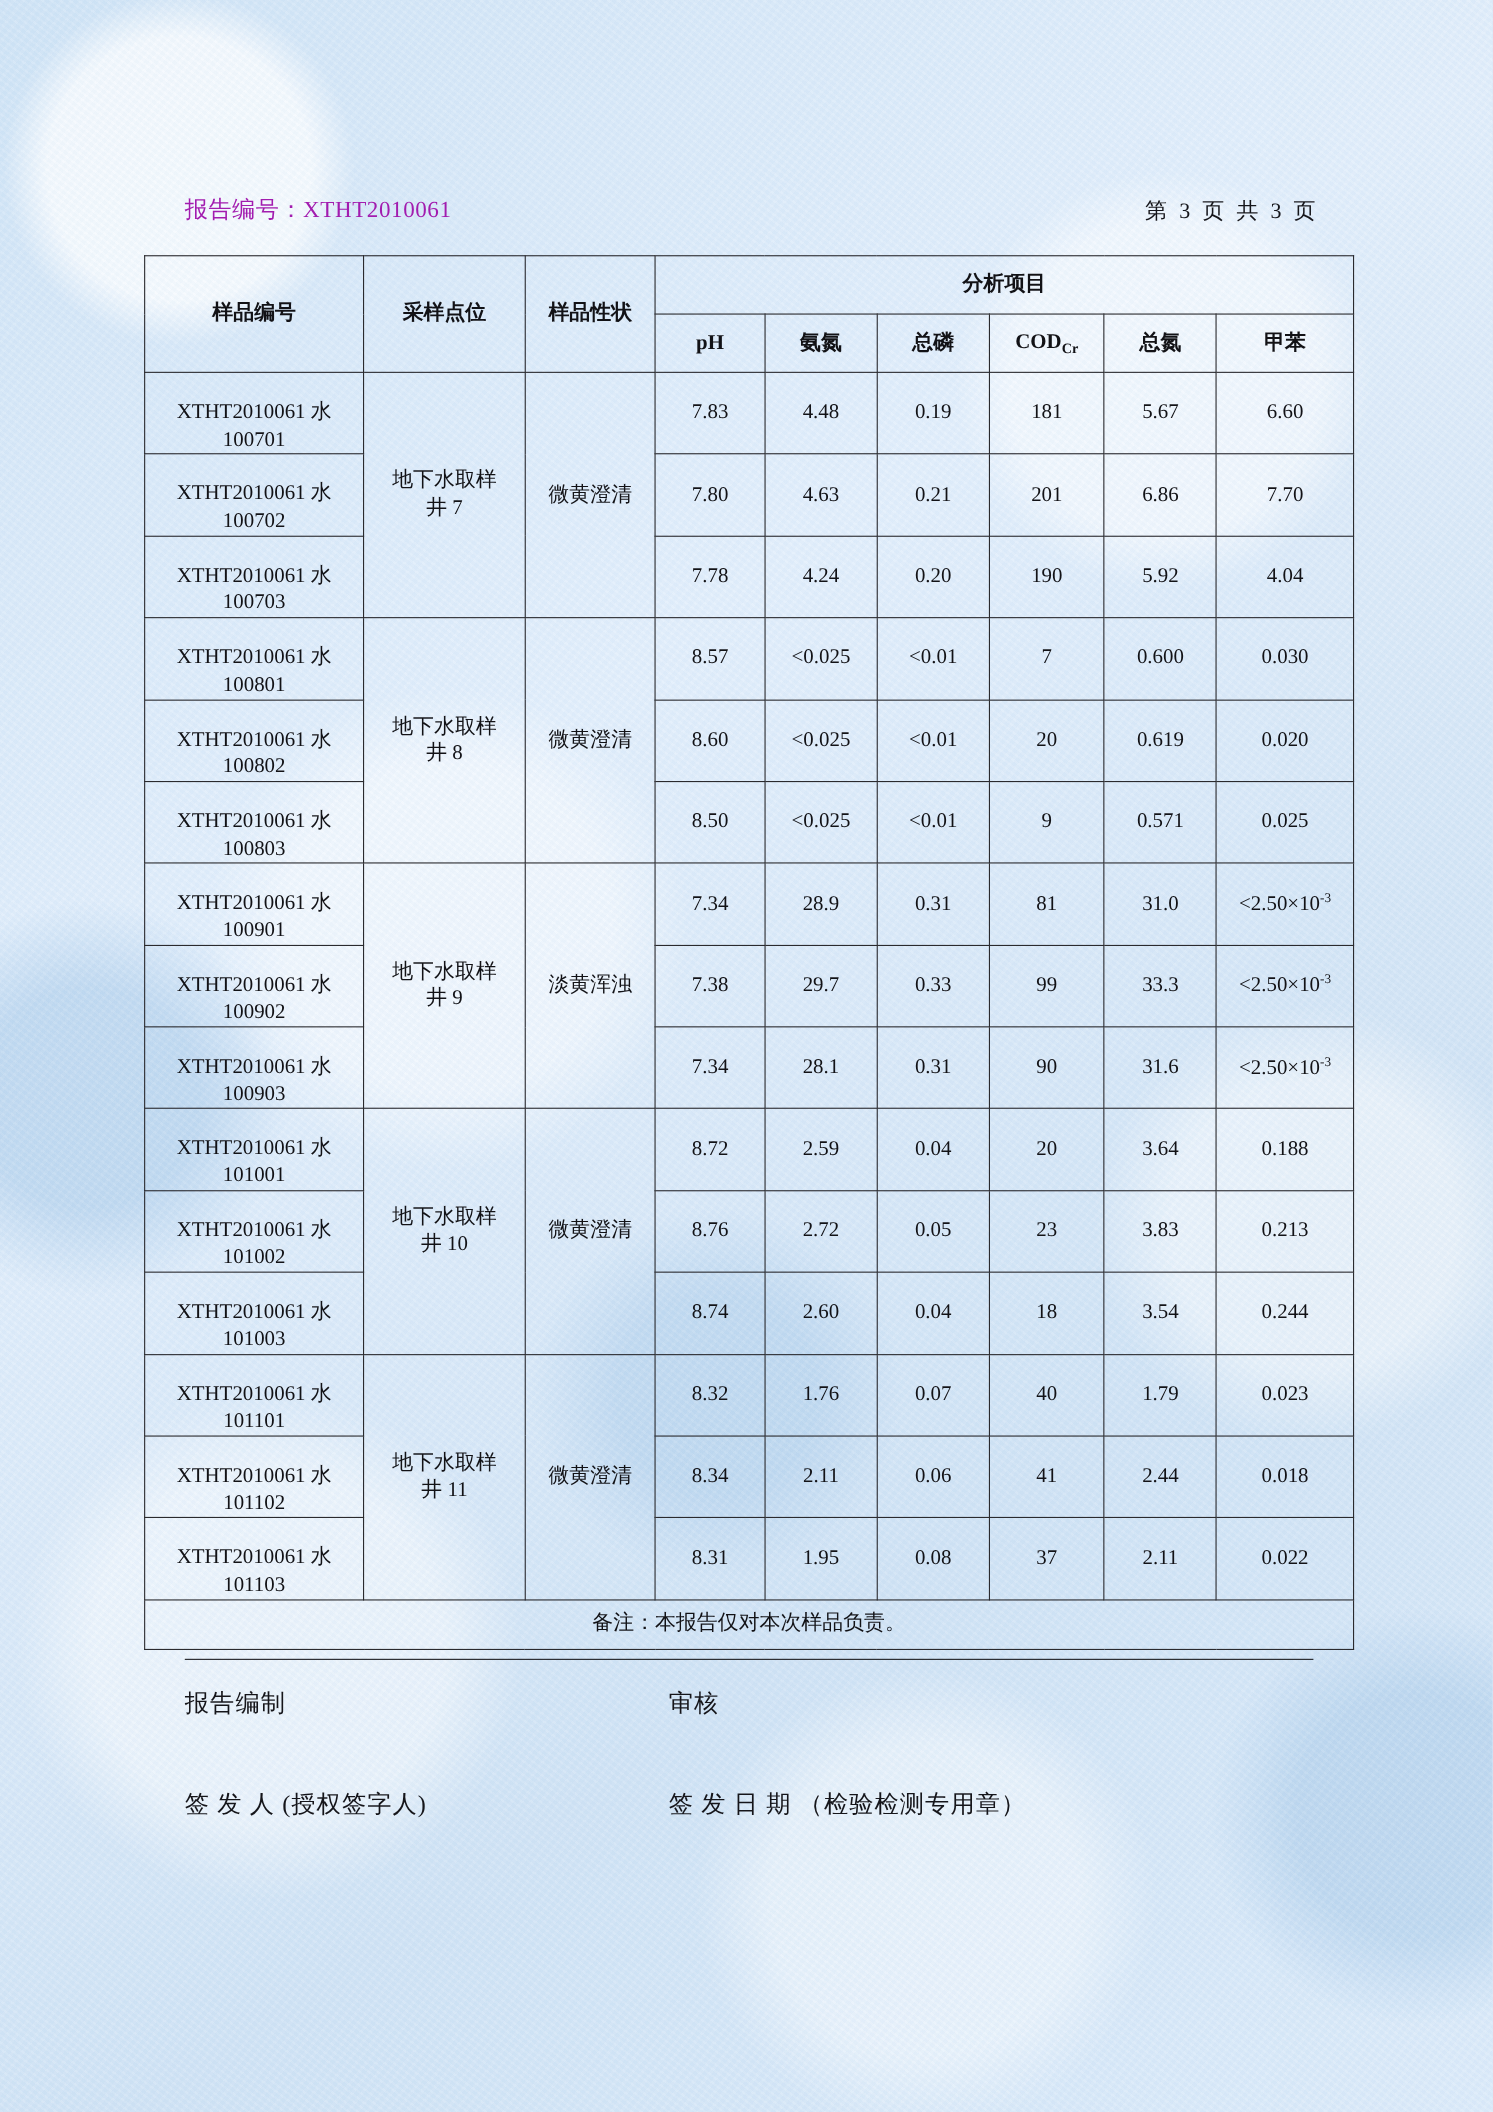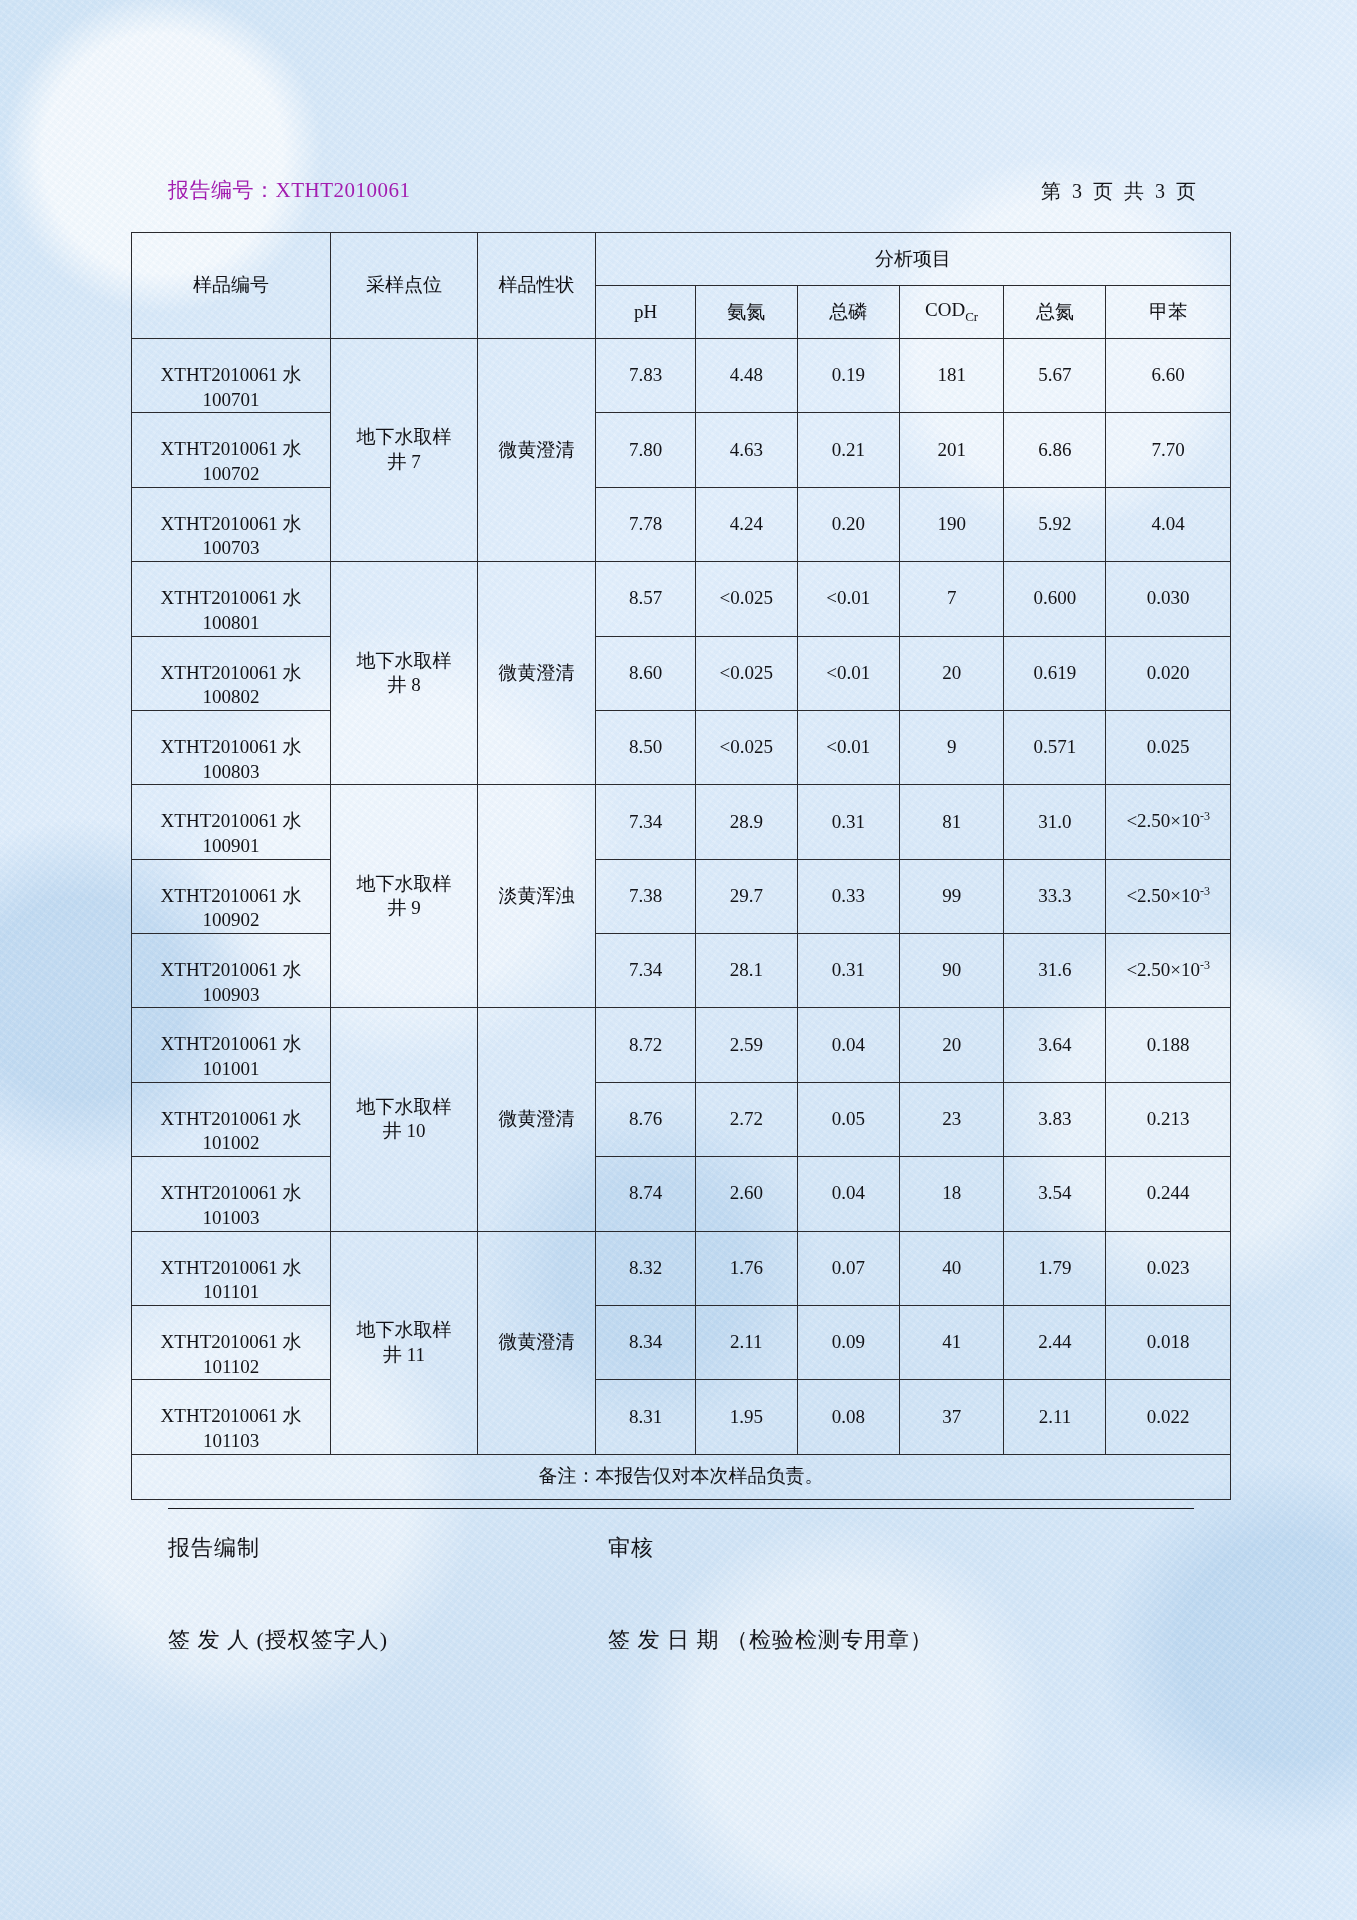--- a/index.html
+++ b/index.html
@@ -93,21 +93,21 @@
   table.report th, table.report td {
     border: 1px solid #2a2a2e;
     text-align: center;
     vertical-align: middle;
     font-size: 19px;
     color: #121216;
     padding: 0;
     line-height: 1.3;
   }
   table.report th {
-    font-weight: normal;
+    font-weight: bold;
   }
   .h-row1 th { height: 52px; }
   .h-row2 th { height: 52px; }
   .sample-id {
     font-size: 19.5px;
     height: 56px;
     padding: 2px 4px;
   }
   .sample-id .ln1 { display: block; margin-top: 24px; }
   .sample-id .ln2 { display: block; }
@@ -375,21 +375,21 @@
             <td class="val">1.79</td>
             <td class="val">0.023</td>
           </tr>
           <tr>
             <td class="sample-id">
               <span class="ln1">XTHT2010061 水</span>
               <span class="ln2">101102</span>
             </td>
             <td class="val">8.34</td>
             <td class="val">2.11</td>
-            <td class="val">0.09</td>
+            <td class="val">0.06</td>
             <td class="val">41</td>
             <td class="val">2.44</td>
             <td class="val">0.018</td>
           </tr>
           <tr>
             <td class="sample-id">
               <span class="ln1">XTHT2010061 水</span>
               <span class="ln2">101103</span>
             </td>
             <td class="val">8.31</td>

